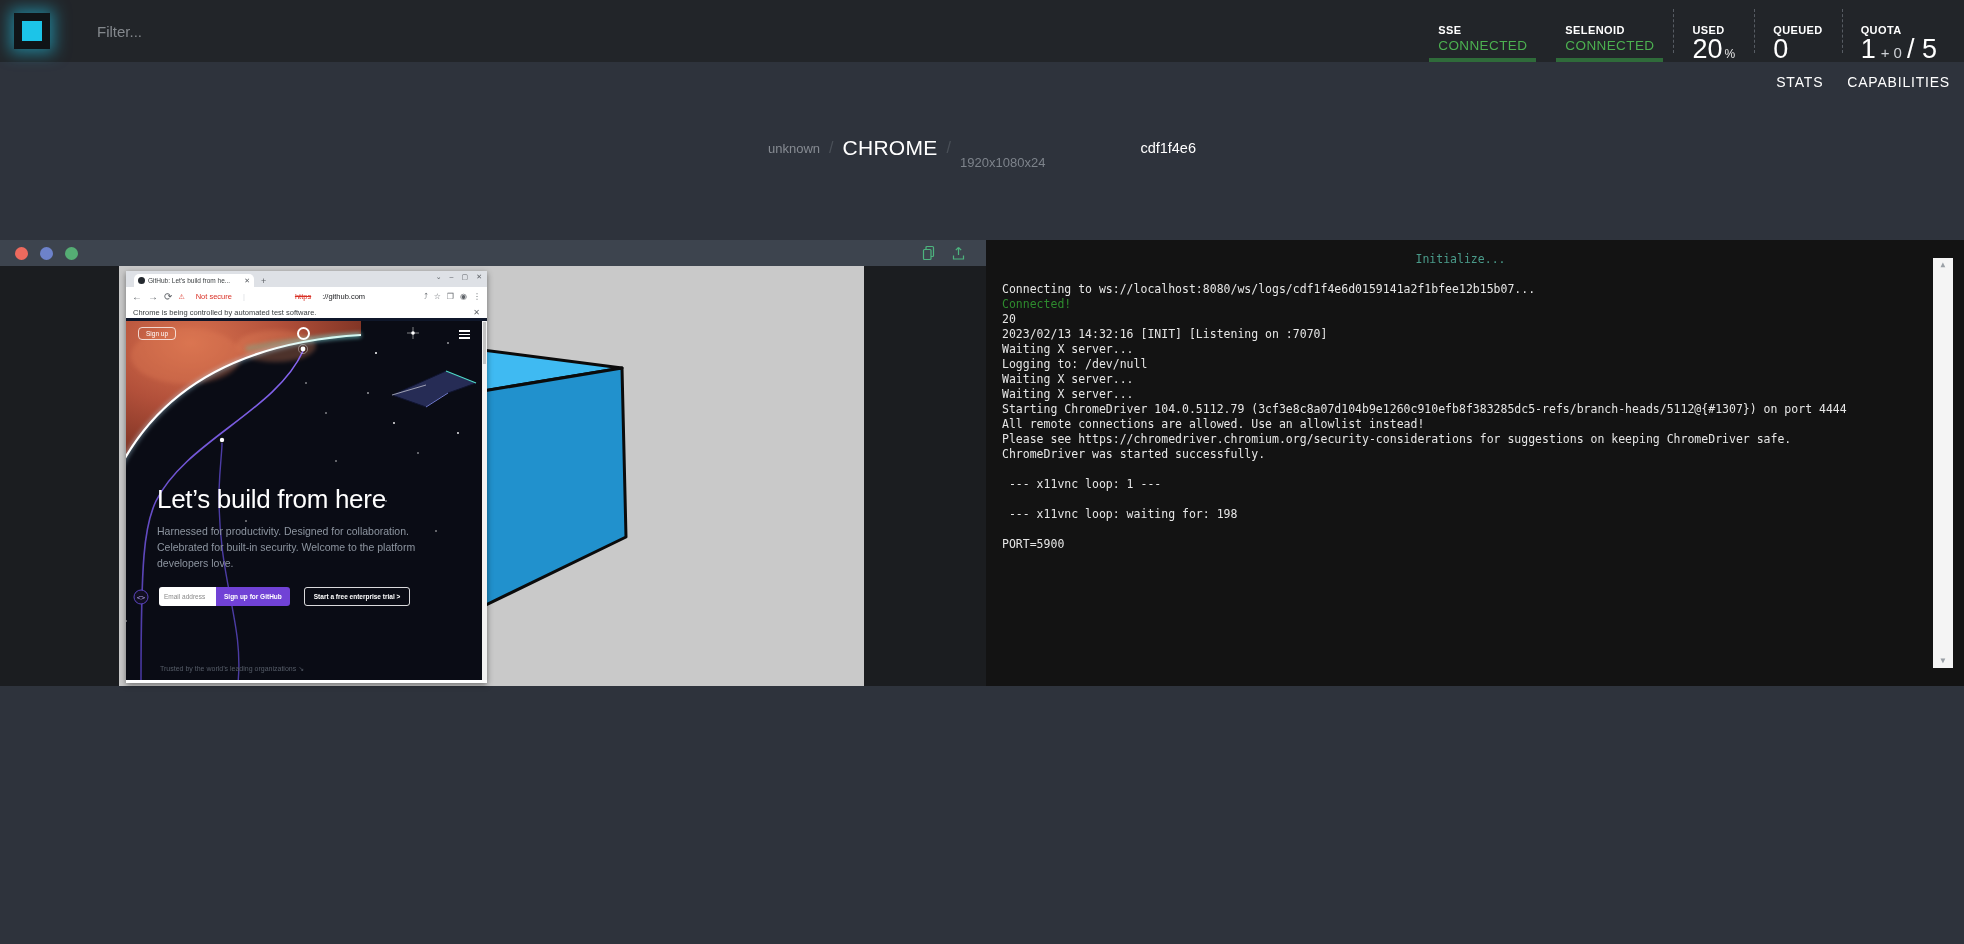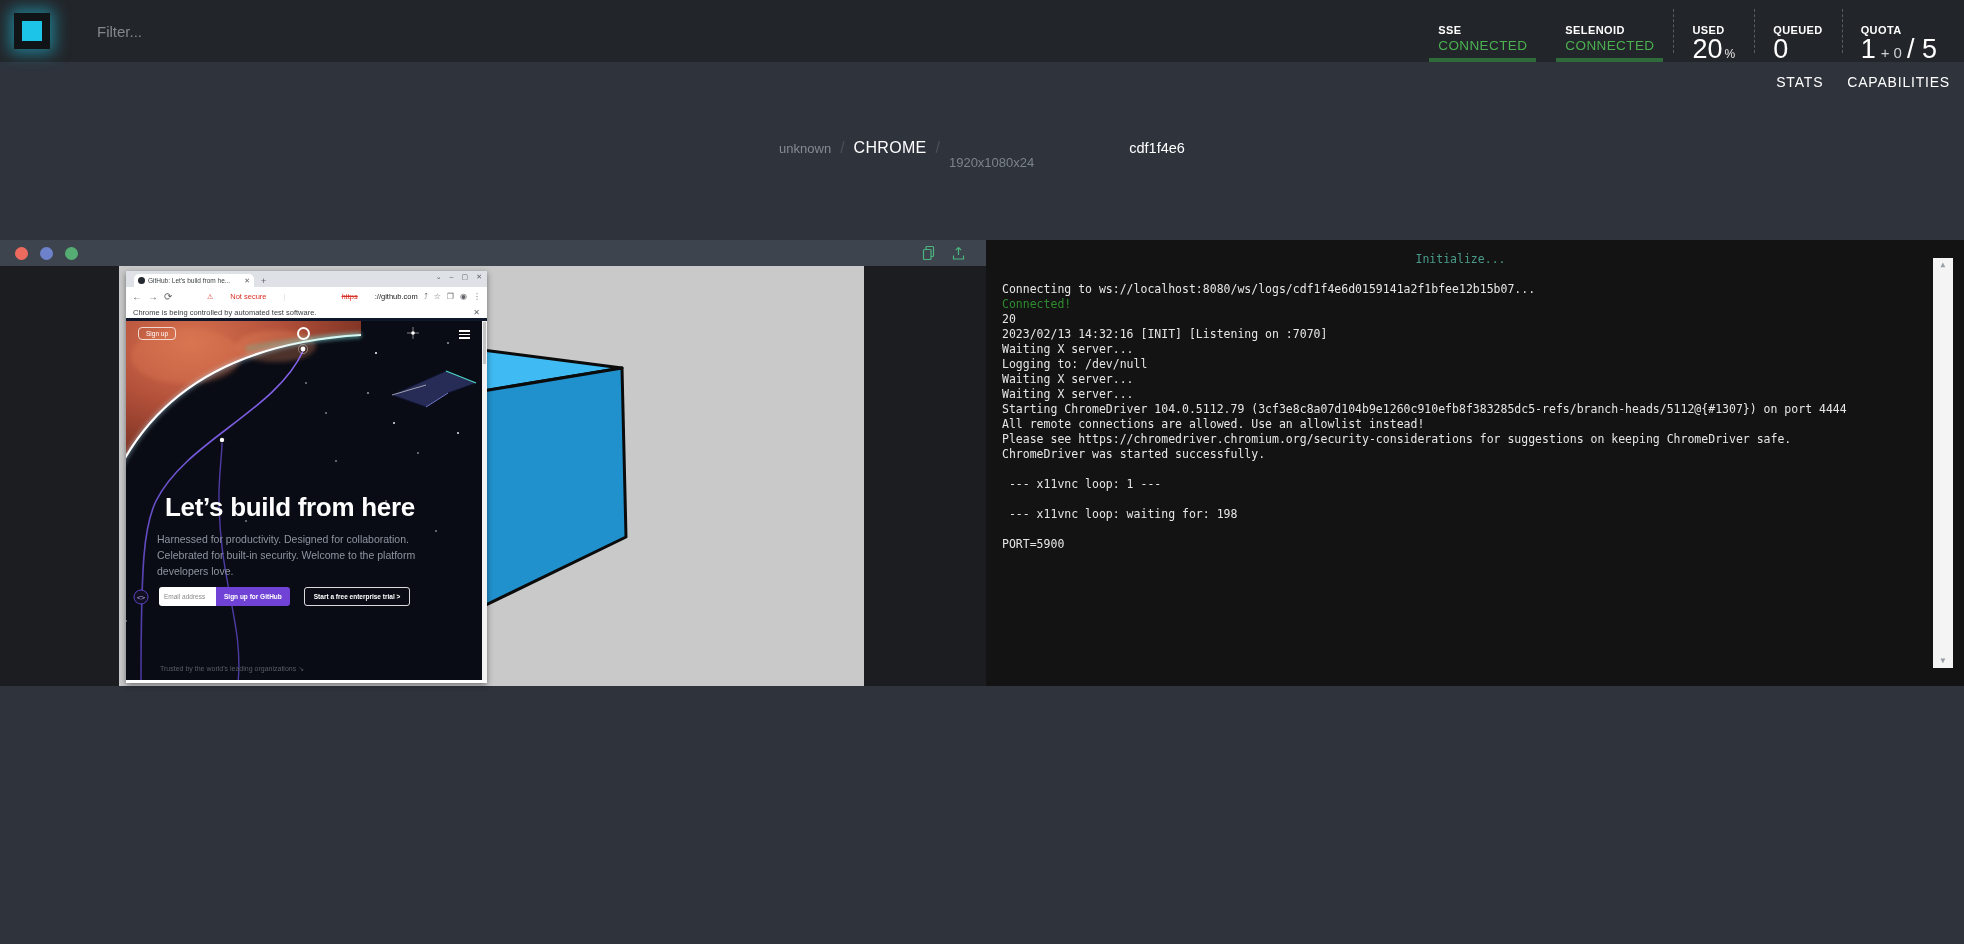--- a/index.html
+++ b/index.html
@@ -32,21 +32,21 @@
   
   .navrow { position:absolute; top:62px; left:0; width:1964px; height:40px;
             display:flex; justify-content:flex-end; align-items:center; gap:24px; padding-right:14px; }
   .nav-tab { color:#fff; font-size:14px; letter-spacing:.8px; cursor:pointer; }
 
   
   .session-row { position:absolute; top:134px; left:0; width:1964px; height:28px;
                  display:flex; justify-content:center; align-items:center; }
   .sess-user { color:#868b92; font-size:13px; }
   .sess-slash { color:#4a5058; font-size:16px; margin:0 9px; }
-  .sess-browser { color:#ffffff; font-size:16px; letter-spacing:.3px;text-align:center; }
+  .sess-browser { color:#ffffff; font-size:21px; letter-spacing:.3px;text-align:center; }
   .sess-res { color:#7d838b; font-size:13px;margin-top:28px; }
   .sess-id { color:#ffffff; font-size:14.5px; margin-left:95px; cursor:pointer; }
 
   
   .vnc-toolbar { position:absolute; top:240px; left:0; width:986px; height:26px; background:#3d444e;
                  display:flex; align-items:center; }
   .dot { width:13px; height:13px; border-radius:50%; margin-left:12px; cursor:pointer; }
   .dot.first { margin-left:15px; }
   .dot-red { background:#ed6a5e; } .dot-blue { background:#6d82ca; } .dot-green { background:#55ad74; }
   .vnc-tools { margin-left:auto; display:flex; gap:15px; margin-right:20px; align-items:center; }
@@ -63,21 +63,21 @@
   .tabbar { height:16px; background:#dee1e6; display:flex; align-items:flex-end; position:relative; }
   .tab-item { margin-left:8px; width:120px; height:13px; background:#fff; border-radius:5px 5px 0 0;
               display:flex; align-items:center; padding:0 4px; gap:3px; }
   .favicon { width:7px; height:7px; border-radius:50%; background:#24292f; flex:0 0 auto; }
   .tab-title { font-size:6.5px; color:#3c4043; white-space:nowrap; overflow:hidden; flex:1; }
   .tab-close { font-size:7px; color:#5f6368; }
   .newtab { font-size:9px; color:#5f6368; margin-left:7px; margin-bottom:1px; }
   .winctrl { position:absolute; right:5px; top:2px; display:flex; gap:8px; font-size:7px; color:#5f6368; }
   .btoolbar { height:19px; background:#fff; display:flex; align-items:center; padding:0 6px; gap:6px; }
   .navglyph { font-size:10px; color:#5f6368; line-height:1; }
-  .address { flex:1; display:flex; align-items:center; gap:17px; font-size:7.5px;justify-content:flex-end; }
+  .address { flex:1; display:flex; align-items:center; gap:11px; font-size:7.5px; }
   .warn { color:#d93025; font-size:7px; }
   .notsecure { color:#d93025; }
   .addr-div { color:#dadce0; }
   .https-struck { color:#d93025; text-decoration:line-through;padding-left:39px; }
   .addr-url { color:#202124; }
   .tool-icons { display:flex; gap:6px; font-size:8px; color:#5f6368; }
   .infobar { height:15px; background:#fff; border-bottom:3px solid #0f172a; display:flex; align-items:center;
              padding:0 7px; font-size:7.5px; color:#3c4043; }
   .infobar-close { margin-left:auto; font-size:8px; color:#5f6368; }
   .bpage { position:relative; height:359px; background:#0a0c15; overflow:hidden; }
@@ -86,21 +86,21 @@
   .artsvg { position:absolute; left:0; top:0; z-index:1; }
 
   .p-header { position:absolute; top:6px; left:0; right:5px; height:16px; z-index:3; }
   .p-signup { position:absolute; left:12px; top:0; border:1px solid rgba(255,255,255,.75); border-radius:4px;
               color:#fff; font-size:6.5px; padding:2px 7px; }
   .p-logo { position:absolute; left:50%; margin-left:-7px; top:0; width:13px; height:13px;
             border:2.5px solid #fff; border-radius:50%; }
   .p-burger { position:absolute; right:12px; top:3px; width:11px; display:flex; flex-direction:column; gap:2px; }
   .p-burger span { display:block; height:1.5px; background:#fff; }
   .hero { position:absolute; left:31px; top:163px; width:295px; z-index:3; }
-  .hero h1 { margin:8px; color:#fff; font-size:26px; font-weight:bold; letter-spacing:-.3px; }
+  .hero h1 { margin:0; color:#fff; font-size:26px; font-weight:normal; letter-spacing:-.3px; }
   .hero p { margin:9px 0 0 0; color:#8d95a0; font-size:10.5px; line-height:1.5; width:288px; }
   .cta { position:absolute; left:33px; top:266px; display:flex; align-items:center; z-index:3; }
   .email-box { width:57px; height:19px; background:#fff; border-radius:3px 0 0 3px; font-size:6.5px;
                color:#8a8a8a; display:flex; align-items:center; padding:0 5px; }
   .btn-purple { height:19px; background:#7142d6; border-radius:0 3px 3px 0; color:#fff; font-size:6.5px;
                 font-weight:bold; display:flex; align-items:center; padding:0 8px; white-space:nowrap; }
   .btn-trial { margin-left:14px; height:19px; border:1px solid rgba(255,255,255,.85); border-radius:3px;
                color:#fff; font-size:6.5px; font-weight:bold; display:flex; align-items:center; padding:0 9px; white-space:nowrap; }
   .trusted { position:absolute; left:34px; top:344px; font-size:7px; color:#565d68; z-index:3; }
 

